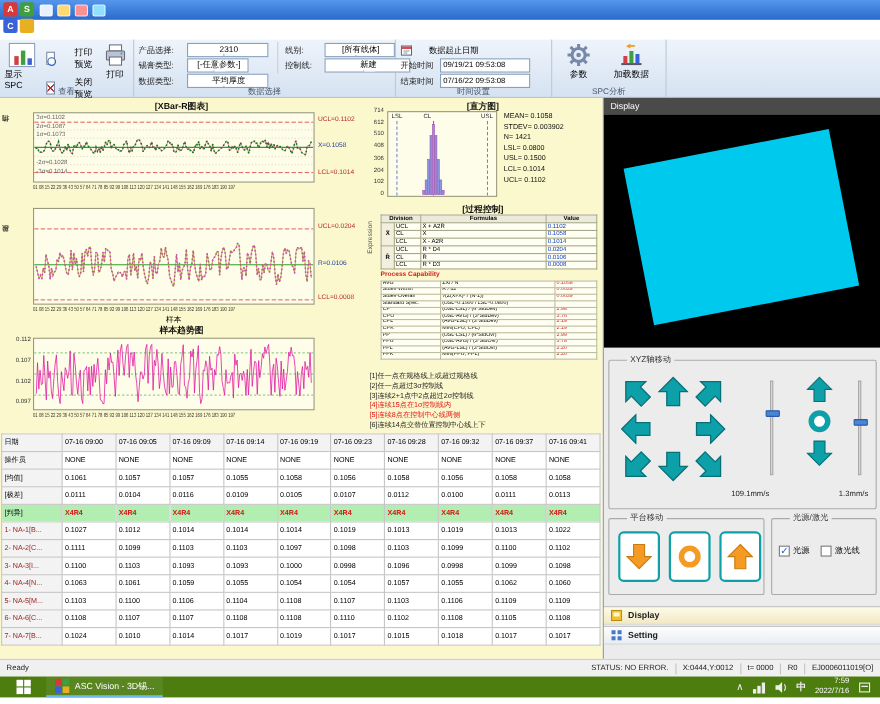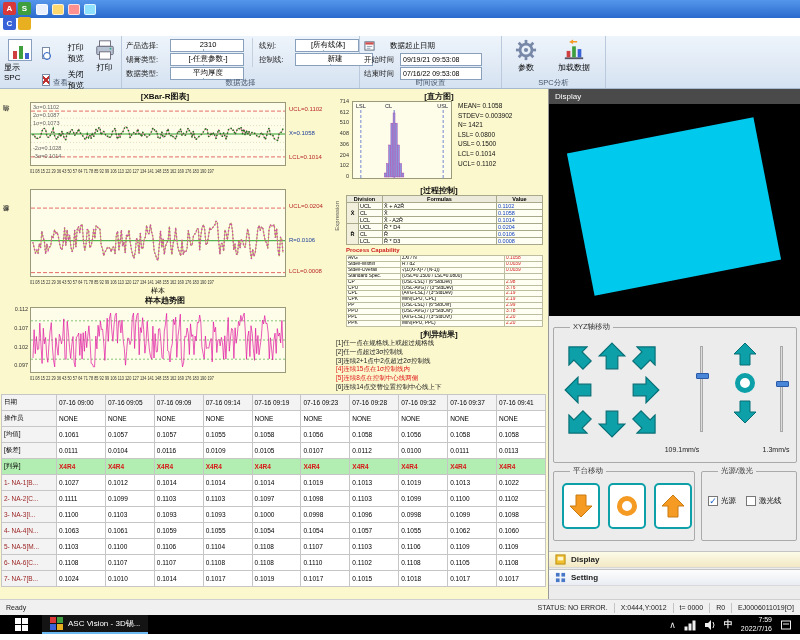--- a/index.html
+++ b/index.html
@@ -87,21 +87,21 @@
 .spd{position:absolute;font-size:7px;color:#222;text-align:center;}
 .pbtn{width:38px;height:46px;border:2px solid #0da0a8;border-radius:5px;background:#fff;display:flex;align-items:center;justify-content:center;}
 .cbrow{position:absolute;left:6px;top:24px;display:flex;gap:10px;}
 .cb{display:flex;align-items:center;gap:3px;font-size:7.5px;}
 .cbx{width:10px;height:10px;background:#fff;border:1px solid #777;display:flex;align-items:center;justify-content:center;font-size:9px;color:#1a62c8;line-height:9px;}
 .ptab{position:absolute;left:0;width:252px;height:17px;display:flex;align-items:center;gap:5px;padding-left:6px;border-top:1px solid #c4c4c4;border-bottom:1px solid #d8d8d8;background:linear-gradient(#fdfdfd,#e9edf3);font-size:8px;font-weight:bold;color:#222;}
 
 .statusbar{position:absolute;left:0;top:599px;width:800px;height:16px;background:#f0f0f0;border-top:1px solid #cfcfcf;display:flex;align-items:center;font-size:7px;color:#222;padding:0 6px;}
 .sbsep{width:1px;height:10px;background:#c4c4c4;margin:0 6px;}
 
-.taskbar{position:absolute;left:0;top:615px;width:800px;height:19px;background:#000000;display:flex;align-items:center;color:#fff;}
+.taskbar{position:absolute;left:0;top:615px;width:800px;height:19px;background:#4d7c0f;display:flex;align-items:center;color:#fff;}
 .startbtn{width:42px;height:100%;display:flex;align-items:center;justify-content:center;}
 .win{display:grid;grid-template-columns:6px 6px;grid-auto-rows:6px;gap:1px;}
 .win span{background:#fff;}
 .taskapp{height:100%;display:flex;align-items:center;gap:5px;padding:0 8px;background:rgba(255,255,255,.08);border-bottom:2px solid #6cb8f0;max-width:150px;}
 .taskapp .txt{font-size:8px;color:#fff;white-space:nowrap;overflow:hidden;text-overflow:ellipsis;max-width:108px;}
 .minilogo{display:grid;grid-template-columns:6px 6px;grid-auto-rows:6px;gap:1px;}
 .tray{margin-left:auto;display:flex;align-items:center;gap:8px;padding-right:8px;height:100%;}
 .tray .g{font-size:9px;color:#eee;}
 .clock{display:flex;flex-direction:column;align-items:flex-end;font-size:7px;line-height:8.5px;}
 .traysvg{width:12px;height:12px;fill:#eee;stroke:#eee;}
@@ -165,21 +165,21 @@
         <div>
           <div class="frow">
               <span class="flabel">产品选择:</span>
             <div class="fselect" style="width:74px">
                 <span>2310</span>
                 <span class="dd"></span>
               </div>
             </div>
           <div class="frow">
               <span class="flabel">锡膏类型:</span>
-            <div class="fselect" style="width:74px">
+            <div class="fselect" style="width:56px">
                 <span>[-任意参数-]</span>
                 <span class="dd"></span>
               </div>
             </div>
           <div class="frow">
               <span class="flabel">数据类型:</span>
             <div class="fselect" style="width:74px">
                 <span>平均厚度</span>
                 <span class="dd"></span>
               </div>
@@ -469,21 +469,20 @@
             <td class="v">2.20</td>
           </tr>
           <tr>
             <td>PPK</td>
             <td>MIN(PPU, PPL)</td>
             <td class="v">2.20</td>
           </tr>
         </tbody>
     </table>
 
-    <div class="abs ct" style="left:332px;top:240px;width:214px">[判异结果]</div>
     <div class="rules" style="left:336px;top:250px;width:210px">
         <div class="">[1]任一点在规格线上或超过规格线</div>
         <div class="">[2]任一点超过3σ控制线</div>
         <div class="">[3]连续2+1点中2点超过2σ控制线</div>
         <div class="alert">[4]连续15点在1σ控制线内</div>
         <div class="alert">[5]连续8点在控制中心线两侧</div>
         <div class="">[6]连续14点交替位置控制中心线上下</div>
       </div>
 
     <table class="dtable" style="left:1px;top:305px;width:545px">

